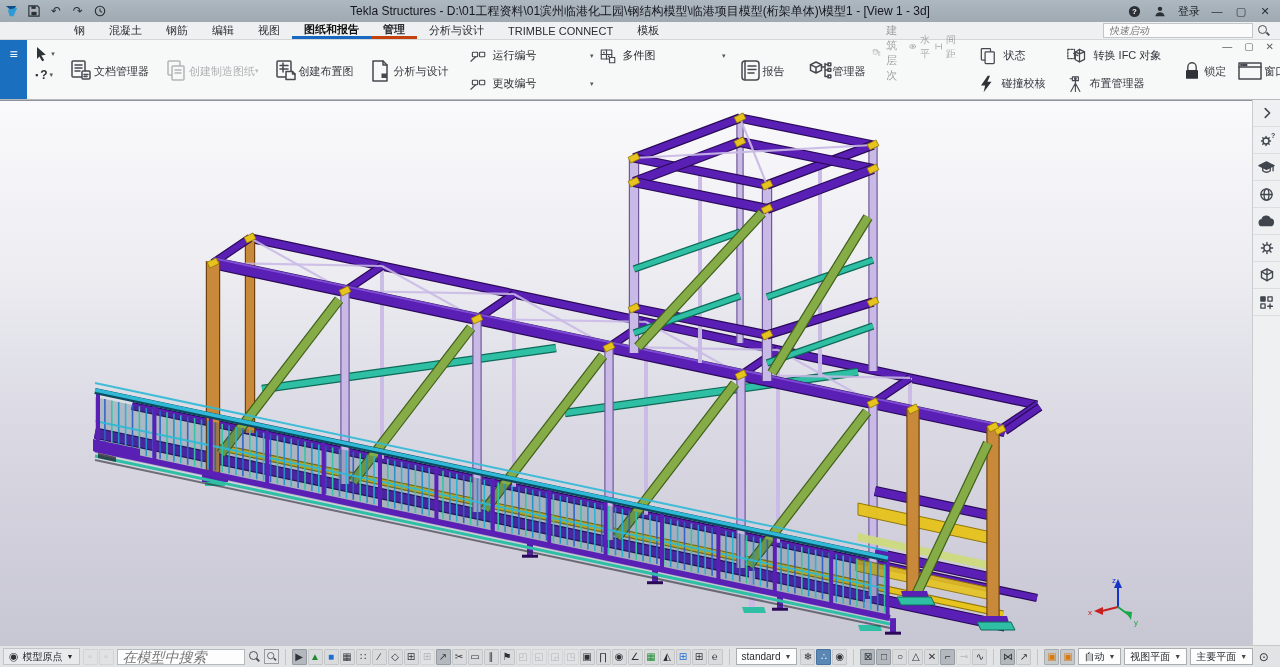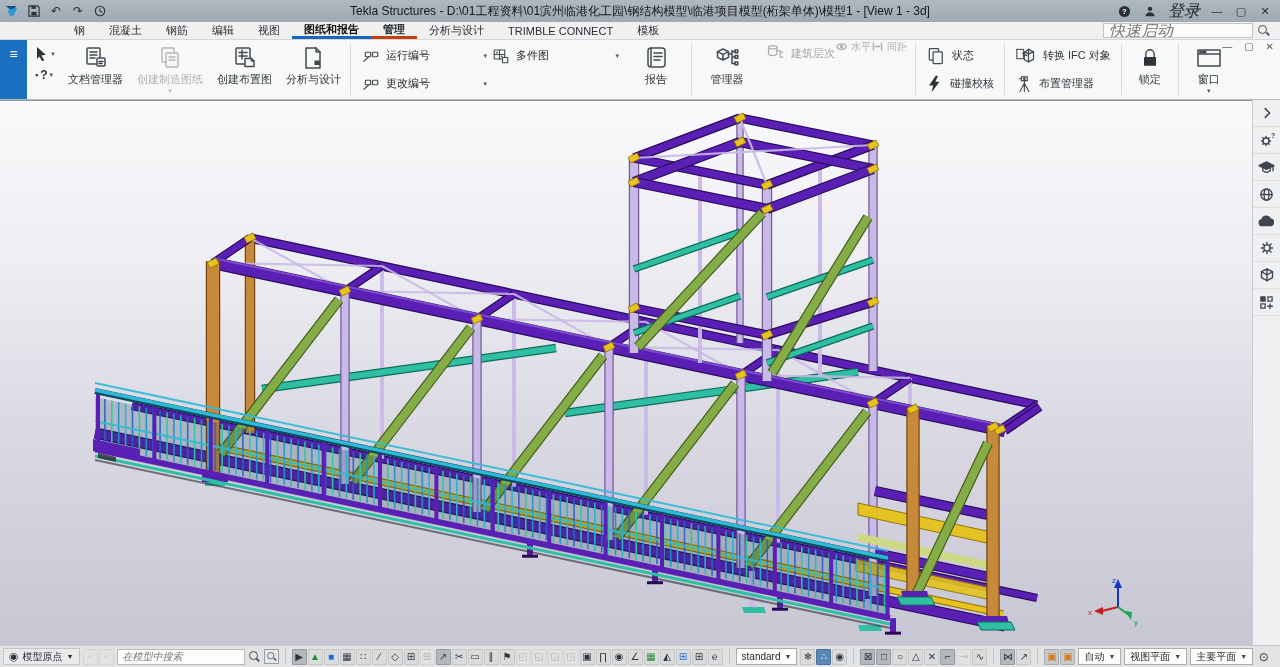--- a/index.html
+++ b/index.html
@@ -6,44 +6,44 @@
   html,body { width:1280px; height:667px; overflow:hidden; }
   body { font-family:"Liberation Sans","DejaVu Sans",sans-serif; font-size:11px; color:#26292d; background:#e8e9ea; }
   .app { width:1280px; height:667px; display:flex; flex-direction:column; }
 
   
   .titlebar { height:22px; background:linear-gradient(180deg,#aeb8c0,#9fa9b1); display:flex; align-items:center; position:relative; flex:none; }
   .tb-left { display:flex; align-items:center; gap:6px; padding-left:4px; z-index:2; }
   .tb-ico { width:16px; height:16px; display:flex; align-items:center; justify-content:center; color:#2b2f36; font-size:12px; }
   .tb-title { position:absolute; left:0; right:0; text-align:center; font-size:12px; color:#15151f; pointer-events:none; }
   .tb-right { margin-left:auto; display:flex; align-items:center; gap:10px; padding-right:8px; z-index:2; }
-  .tb-login { font-size:16px; color:#1d2127;font-style:italic; }
+  .tb-login { font-size:11px; color:#1d2127; }
   .tb-win { font-size:11px; color:#2b2f36; width:14px; text-align:center; }
 
   
   .tabrow { height:18px; background:#eff0f1; border-bottom:1px solid #d4d6d8; display:flex; align-items:stretch; flex:none; position:relative; }
   .tabs { display:flex; margin-left:62px; }
   .tab { padding:0 12px; display:flex; align-items:center; font-size:11px; color:#2a2d31; cursor:default; }
   .tab.active { border-bottom:3px solid #1668c1; padding-bottom:0; font-weight:bold; color:#111; }
   .tab.active2 { border-bottom:3px solid #c2410c;font-weight:bold; }
   .quick { margin-left:auto; display:flex; align-items:center; gap:4px; padding-right:10px; }
-  .quick input { width:150px; height:15px; border:1px solid #c3c6c9; background:#fbfbfc; font-style:italic; font-size:16px; color:#8a8f94; padding:0 5px; outline:none; font-family:inherit; }
+  .quick input { width:150px; height:15px; border:1px solid #c3c6c9; background:#fbfbfc; font-style:italic; font-size:10px; color:#8a8f94; padding:0 5px; outline:none; font-family:inherit; }
   .mag { position:relative; width:13px; height:13px; display:inline-block; }
   .mag::before { content:""; position:absolute; left:1px; top:1px; width:7px; height:7px; border:1.5px solid #4b5158; border-radius:50%; }
   .mag::after { content:""; position:absolute; left:8.5px; top:8.5px; width:4px; height:1.5px; background:#4b5158; transform:rotate(45deg); }
 
   
   .ribbon { height:60px; background:#f7f8f8; border-bottom:1px solid #b9bcbf; display:flex; align-items:stretch; position:relative; flex:none; }
   .burger { width:27px; background:#1a6fbf; color:#fff; display:flex; justify-content:center; padding-top:6px; font-size:14px; flex:none; }
   .toolcol { width:34px; display:flex; flex-direction:column; align-items:center; padding-top:5px; gap:6px; flex:none; }
   .toolrow { display:flex; align-items:center; gap:2px; }
   .caret { font-size:7px; color:#55595e; }
   .rgroup { display:flex; align-items:stretch; }
   .rsep { width:1px; background:#d8dadc; margin:4px 2px; }
-  .big-btn { display:flex; flex-direction:column; align-items:center; padding:4px 7px 1px; min-width:66px; cursor:default; }
+  .big-btn { display:flex; flex-direction:row; align-items:center; padding:4px 7px 1px; min-width:66px; cursor:default; }
   .big-btn .ric { height:27px; display:flex; align-items:center; }
   .big-btn .blabel { font-size:11px; color:#33373c; white-space:nowrap; margin-top:1px; }
   .big-btn.disabled { opacity:.38; }
   svg.ic { stroke:#45494f; fill:none; stroke-width:1.5; stroke-linejoin:round; stroke-linecap:round; }
   .numgrid { display:grid; grid-template-columns:130px 132px; grid-template-rows:28px 28px; align-content:center; padding:0 4px; }
   .numcell { display:flex; align-items:center; gap:5px; padding-left:4px; }
   .numcell .sp { flex:1; }
   .rstack { display:flex; flex-direction:column; justify-content:center; padding:0 8px; gap:3px; }
   .rrow { display:flex; align-items:center; gap:6px; height:25px; white-space:nowrap; }
   .rrow .rlabel{ font-size:11px; color:#33373c; }
@@ -65,21 +65,21 @@
   .sb-origin { height:17px; display:flex; align-items:center; gap:4px; padding:0 5px; background:#e9eaec; border:1px solid #c2c4c6; font-size:10px; color:#26292d; }
   .sb-origin .oico { font-size:11px; color:#2e3338; }
   .sb-btn { width:15px; height:16px; display:flex; align-items:center; justify-content:center; font-size:10px; color:#2e3338; background:#d9dbdd; border:1px solid #c4c6c8; border-radius:1px; flex:none; cursor:default; }
   .sb-btn.active { background:#b2b8be; border-color:#969ca2; }
   .sb-btn.disabled { color:#b2b5b8; background:#e0e2e4; border-color:#d2d4d6; }
   .sb-btn.green { color:#1e8a2e; }
   .sb-btn.blue { color:#1d6fd1; }
   .sb-btn.bluebg { background:#5b87b4; border-color:#47729e; color:#fff; }
   .sb-btn.orangebg { color:#d57a14; background:#c6cacd; border-color:#a8acb0; }
   .sb-icons { display:flex; gap:1px; }
-  .sb-search { width:128px; height:16px; border:1px solid #b7babd; background:#fdfdfe; font-style:italic; font-size:10px; color:#90959a; padding:0 5px; outline:none; font-family:inherit; }
+  .sb-search { width:128px; height:16px; border:1px solid #b7babd; background:#fdfdfe; font-style:italic; font-size:14px; color:#90959a; padding:0 5px; outline:none; font-family:inherit; }
   .sb-sep { width:1px; height:16px; background:#c2c4c6; margin:0 3px; flex:none; }
   .sb-dd { height:17px; background:#fdfdfe; border:1px solid #abaeb1; display:flex; align-items:center; gap:4px; padding:0 5px; font-size:10px; color:#26292d; flex:none; cursor:default; }
   .sb-dd .dd-caret { font-size:7px; color:#444; }
   .magbox { width:15px; height:15px; border:1px solid #9a9da0; display:flex; align-items:center; justify-content:center; background:#e6e7e9; }
   .magbox .mag { transform:scale(.8); }
 </style>
 </head>
 <body>
 
 <div class="app">

